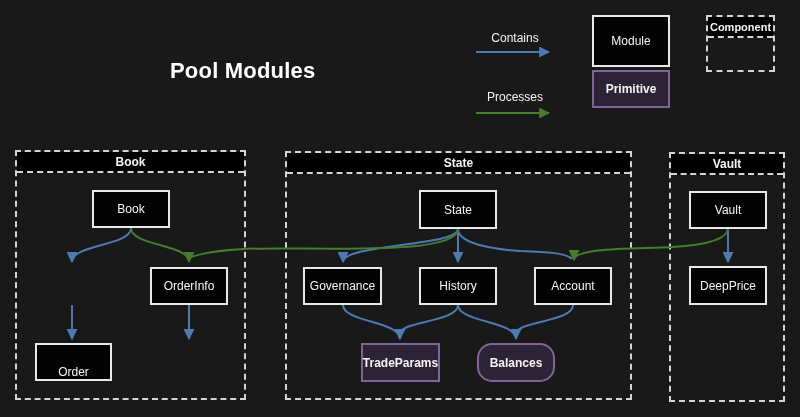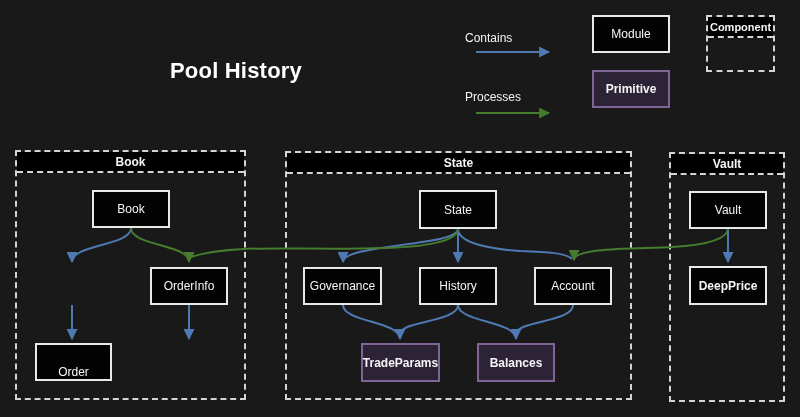--- a/index.html
+++ b/index.html
@@ -16,32 +16,32 @@
   .group-title{position:absolute;left:0;right:0;top:0;height:19px;background:#000;
     border-bottom:2px dashed var(--container-border);color:var(--text);font-size:12px;
     font-weight:bold;display:flex;align-items:center;justify-content:center;}
   .edges{position:absolute;left:0;top:0;z-index:2;pointer-events:none;}
   .edge-blue{stroke:var(--contains-blue);stroke-width:2;fill:none;}
   .edge-green{stroke:var(--processes-green);stroke-width:2;fill:none;}
   .node{position:absolute;background:var(--node-fill);border:2px solid var(--node-border);
     box-sizing:border-box;color:var(--text);font-size:12px;display:flex;align-items:center;
     justify-content:center;z-index:3;}
   .node.primitive{background:var(--primitive-fill);border-color:var(--primitive-border);font-weight:bold;}
-  .legend-label{position:absolute;color:var(--text);font-size:12px;width:100px;z-index:3;}
+  .legend-label{position:absolute;color:var(--text);font-size:12px;text-align:center;width:100px;z-index:3;}
 </style>
 </head>
 <body>
 
 <div class="canvas">
 
-  <div class="diagram-title">Pool History</div>
+  <div class="diagram-title">Pool Modules</div>
 
   <div class="legend-label" style="left:465px;top:31px;">Contains</div>
   <div class="legend-label" style="left:465px;top:90px;">Processes</div>
-  <div class="node" style="left:592px;top:15px;width:78px;height:38px;">
+  <div class="node" style="left:592px;top:15px;width:78px;height:52px;">
     <span>Module</span>
   </div>
   <div class="node primitive" style="left:592px;top:70px;width:78px;height:38px;">
     <span>Primitive</span>
   </div>
   <div class="group" style="left:706px;top:15px;width:69px;height:57px;">
     <div class="group-title" style="font-size:11px;">Component</div>
   </div>
 
   <div class="group" style="left:15px;top:150px;width:231px;height:250px;">
@@ -102,24 +102,24 @@
   </div>
   <div class="node" style="left:419px;top:267px;width:78px;height:38px;">
     <span>History</span>
   </div>
   <div class="node" style="left:534px;top:267px;width:78px;height:38px;">
     <span>Account</span>
   </div>
   <div class="node primitive" style="left:361px;top:343px;width:79px;height:39px;">
     <span>TradeParams</span>
   </div>
-  <div class="node primitive" style="left:477px;top:343px;width:78px;height:39px;">
+  <div class="node primitive" style="left:477px;top:343px;width:78px;height:39px;border-radius:15px;">
     <span>Balances</span>
   </div>
 
   <div class="node" style="left:689px;top:191px;width:78px;height:38px;">
     <span>Vault</span>
   </div>
-  <div class="node" style="left:689px;top:266px;width:78px;height:39px;font-weight:bold;">
+  <div class="node" style="left:689px;top:266px;width:78px;height:39px;">
     <span>DeepPrice</span>
   </div>
 
 </div>
 
 </body></html>

